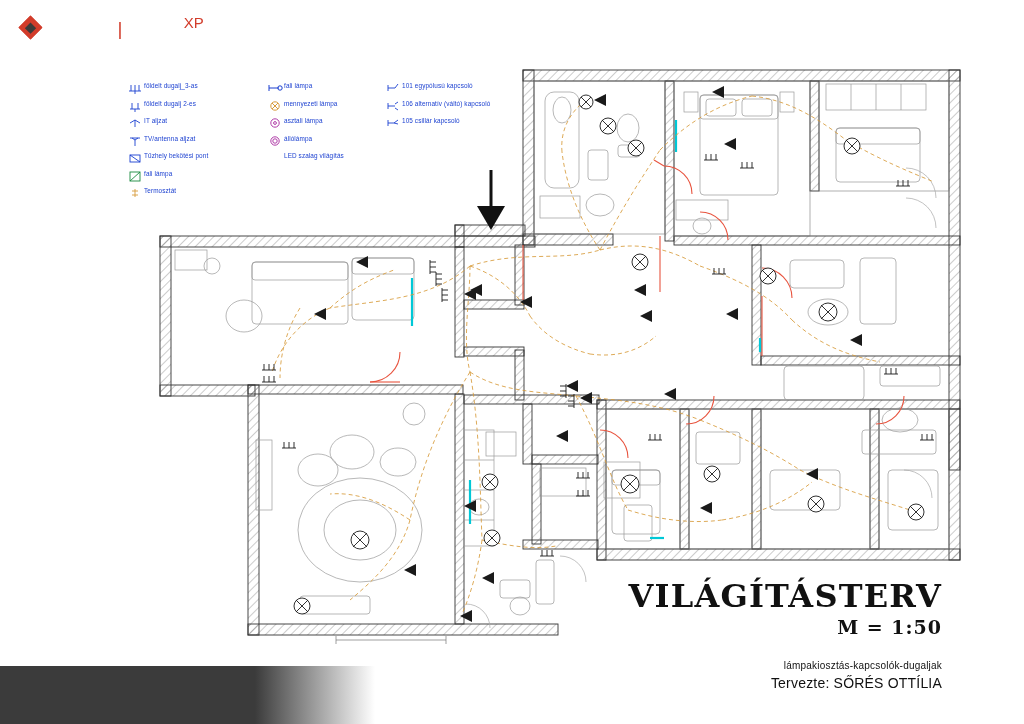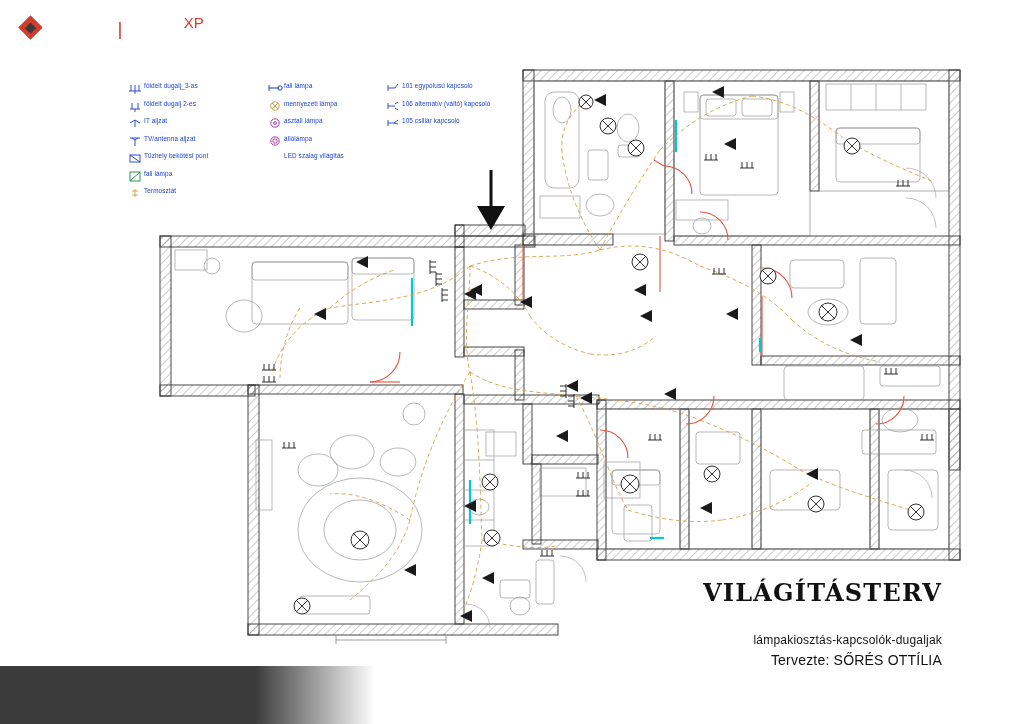--- a/index.html
+++ b/index.html
@@ -19,23 +19,23 @@
   
   .ic-svg{display:block;}
   .dash-line{width:16px;height:0;border-top:1.1px dashed #d79b3a;margin-top:5px;}
 
   
   #plan{position:absolute;left:0;top:0;width:1024px;height:724px;}
   #plan svg{position:absolute;left:0;top:0;}
 
   
   #titleblock{position:absolute;right:82px;top:580px;width:420px;text-align:right;}
-  .t-main{font-family:"DejaVu Serif",serif;font-weight:bold;font-size:24px;letter-spacing:1.2px;color:#111;line-height:1.05;}
+  .t-main{font-family:"DejaVu Serif",serif;font-weight:bold;font-size:32px;letter-spacing:1.2px;color:#111;line-height:1.05;}
   .t-sub{font-family:"DejaVu Serif",serif;font-weight:bold;font-size:19px;letter-spacing:1px;color:#111;margin-top:2px;}
-  .t-desc{font-size:12px;color:#111;margin-top:26px;line-height:1.55;letter-spacing:.2px;}
+  .t-desc{font-size:10px;color:#111;margin-top:20px;line-height:1.55;letter-spacing:.2px;}
   .t-desc2{font-size:14px;color:#111;line-height:1.55;letter-spacing:.2px;}
 
   
   #footer{position:absolute;left:0;bottom:0;width:255px;height:58px;background:#3b3b3b;}
   #footer-grad{position:absolute;left:255px;bottom:0;width:120px;height:58px;
       background:linear-gradient(to right,#3b3b3b,rgba(59,59,59,0));}
   .logo-wrap{position:absolute;left:22px;top:14px;display:flex;align-items:center;}
   .logo-dia{width:17px;height:17px;background:#d23c2b;transform:rotate(45deg);margin-right:11px;
       box-shadow:inset 0 0 0 2px #d23c2b;position:relative;}
   .logo-dia:after{content:"";position:absolute;left:4.5px;top:4.5px;width:8px;height:8px;background:#3b3b3b;}
@@ -655,20 +655,21 @@
           </g>
         </svg>
       </span>
       <span class="leg-txt">105 csillár kapcsoló</span>
     </div>
   </div>
 </div>
 
 <div id="titleblock">
   <div class="t-main">VILÁGÍTÁSTERV</div>
+  <div class="t-sub">M = 1:50</div>
   <div class="t-desc">lámpakiosztás-kapcsolók-dugaljak</div>
   <div class="t-desc2">Tervezte: SŐRÉS OTTÍLIA</div>
 </div>
 
 <div id="footer"></div>
 <div id="footer-grad"></div>
 <div class="logo-wrap">
   <span class="logo-dia"></span>
   <span class="logo-txt"><span>ARCH</span><span class="bar">|</span><span>LINE</span><span class="logo-xp">XP</span></span>
 </div>

